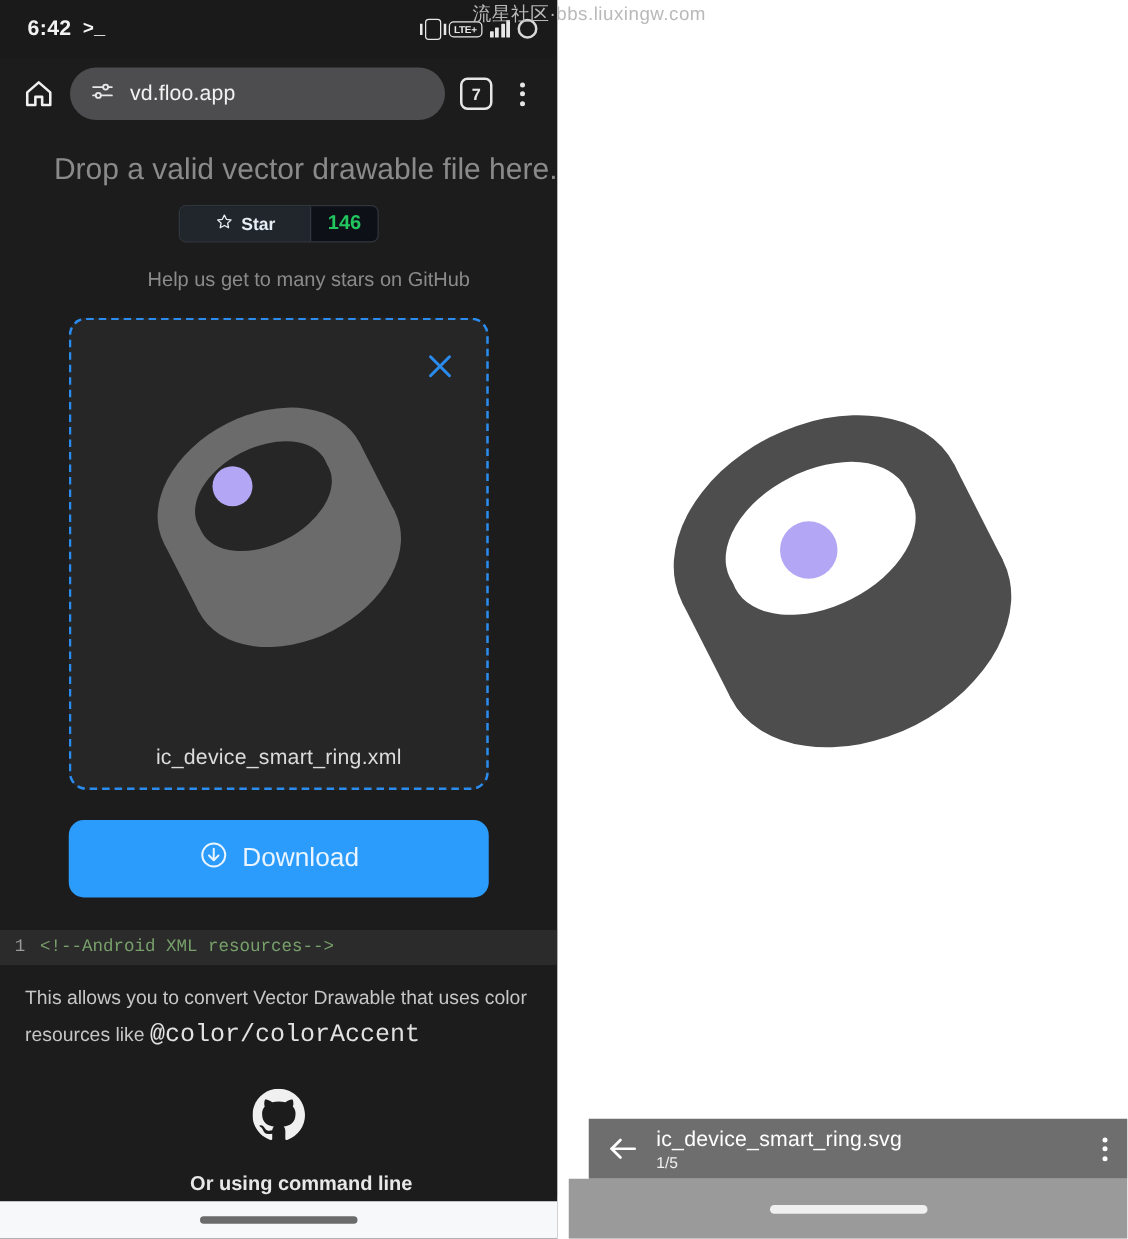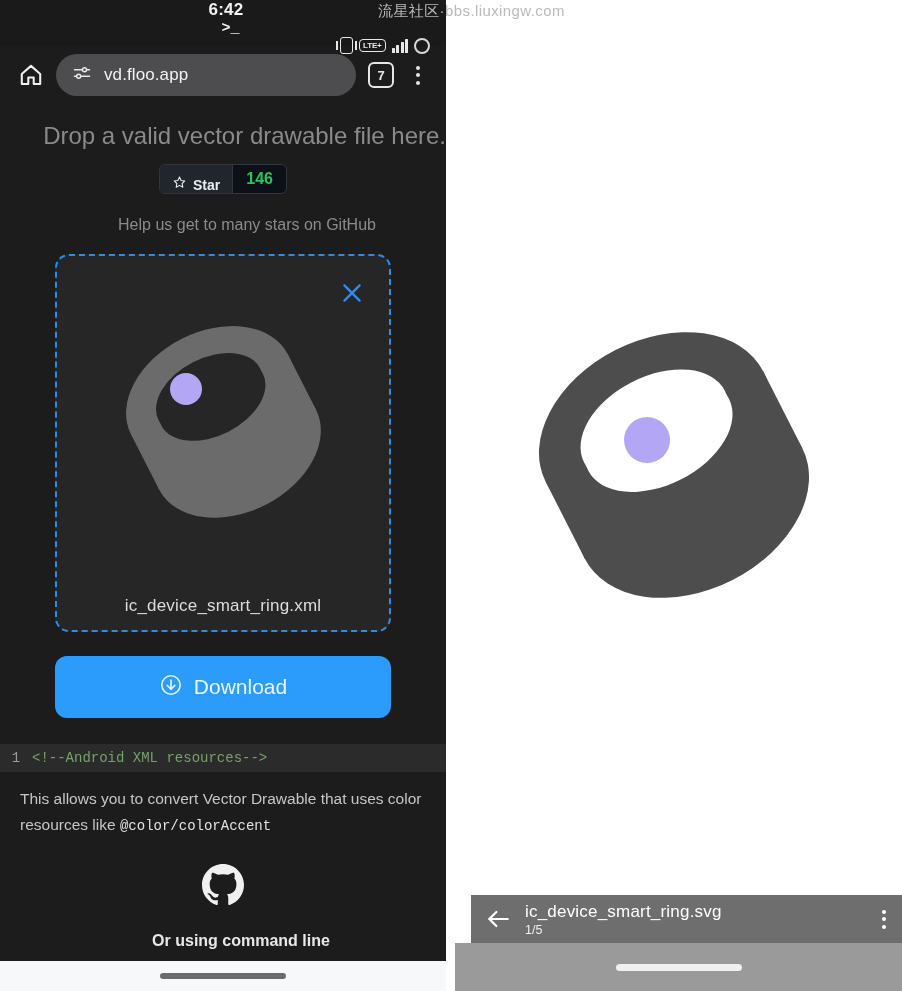--- a/index.html
+++ b/index.html
@@ -20,21 +20,21 @@
 
   
   .phone {
     position: absolute; left: 0; top: 0; width: 446px; height: 991px;
     background: #1c1c1c; overflow: hidden;
   }
 
   
   .statusbar {
     height: 46px; display: flex; align-items: center;
-    padding: 0 16px 0 22px; color: #f2f2f2; background: #1a1a1a; flex-direction: column;
+    padding: 0 16px 0 22px; color: #f2f2f2; background: #1a1a1a;
   }
   .sb-time { font-size: 17px; font-weight: 700; letter-spacing: .3px; }
   .sb-prompt { font-size: 15px; margin-left: 9px; font-family: "Liberation Mono", monospace; font-weight: 700; }
   .sb-right { margin-left: auto; display: flex; align-items: center; gap: 6px; }
   .ico-vibrate { width: 13px; height: 17px; border: 1.6px solid #e8e8e8; border-radius: 3px; position: relative; }
   .ico-vibrate::before, .ico-vibrate::after {
     content: ""; position: absolute; top: 3px; width: 2px; height: 9px; background: #e8e8e8;
   }
   .ico-vibrate::before { left: -5px; } .ico-vibrate::after { right: -5px; }
   .ico-lte {
@@ -65,22 +65,22 @@
 
   
   .page { background: #1c1c1c; padding-top: 10px; }
   .drop-hint { text-align: right; color: #8a8a8a; font-size: 24px; padding: 8px 0 14px; }
   .star-row { display: flex; justify-content: center; }
   .star-btn {
     display: inline-flex; border: 1px solid #30363d; border-radius: 6px; overflow: hidden;
     height: 30px; align-items: stretch;
   }
   .star-left {
-    background: #21262d; display: flex; align-items: flex-end; gap: 6px;
-    padding: 0 12px; color: #e6edf3; font-size: 14px; font-weight: 700;
+    background: #21262d; display: flex; align-items: center; gap: 6px;
+    padding: 0 28px; color: #e6edf3; font-size: 14px; font-weight: 700;
   }
   .star-count {
     background: #0d1117; display: flex; align-items: center; padding: 0 13px;
     color: #22c55e; font-size: 16px; font-weight: 700; border-left: 1px solid #30363d;
   }
   .help-text { text-align: center; color: #8b8b8b; font-size: 16px; padding: 22px 0 20px; margin-left: 48px; }
 
   
   .dropzone {
     position: relative; margin: 0 55px; height: 378px;
@@ -108,21 +108,21 @@
     margin-top: 26px; background: #2b2b2b; display: flex; align-items: center;
     height: 28px; font-family: "Liberation Mono", monospace; font-size: 14px;
   }
   .code-num { width: 32px; text-align: center; color: #9a9a9a; }
   .code-text { color: #77a06a; white-space: pre; }
 
   .desc {
     color: #c6c6c6; font-size: 15.5px; text-align: left; line-height: 1.65;
     padding: 14px 20px 0;
   }
-  .desc code { font-family: "Liberation Mono", monospace; font-size: 14px; color: #e2e2e2; }
+  .desc code { font-family: "Liberation Mono", monospace; font-size: 20px; color: #e2e2e2; }
 
   .gh-wrap { display: flex; justify-content: center; padding: 26px 0 0; }
   .cmd-text { text-align: center; color: #e8e8e8; font-size: 16px; font-weight: 700; padding-top: 26px; margin-left: 36px; }
 
   .phone-navbar {
     position: absolute; left: 0; bottom: 0; width: 446px; height: 30px;
     background: #f7f8fa; display: flex; align-items: center; justify-content: center;
   }
   .phone-pill { width: 126px; height: 6px; background: #6b6b6b; border-radius: 3px; }
 

